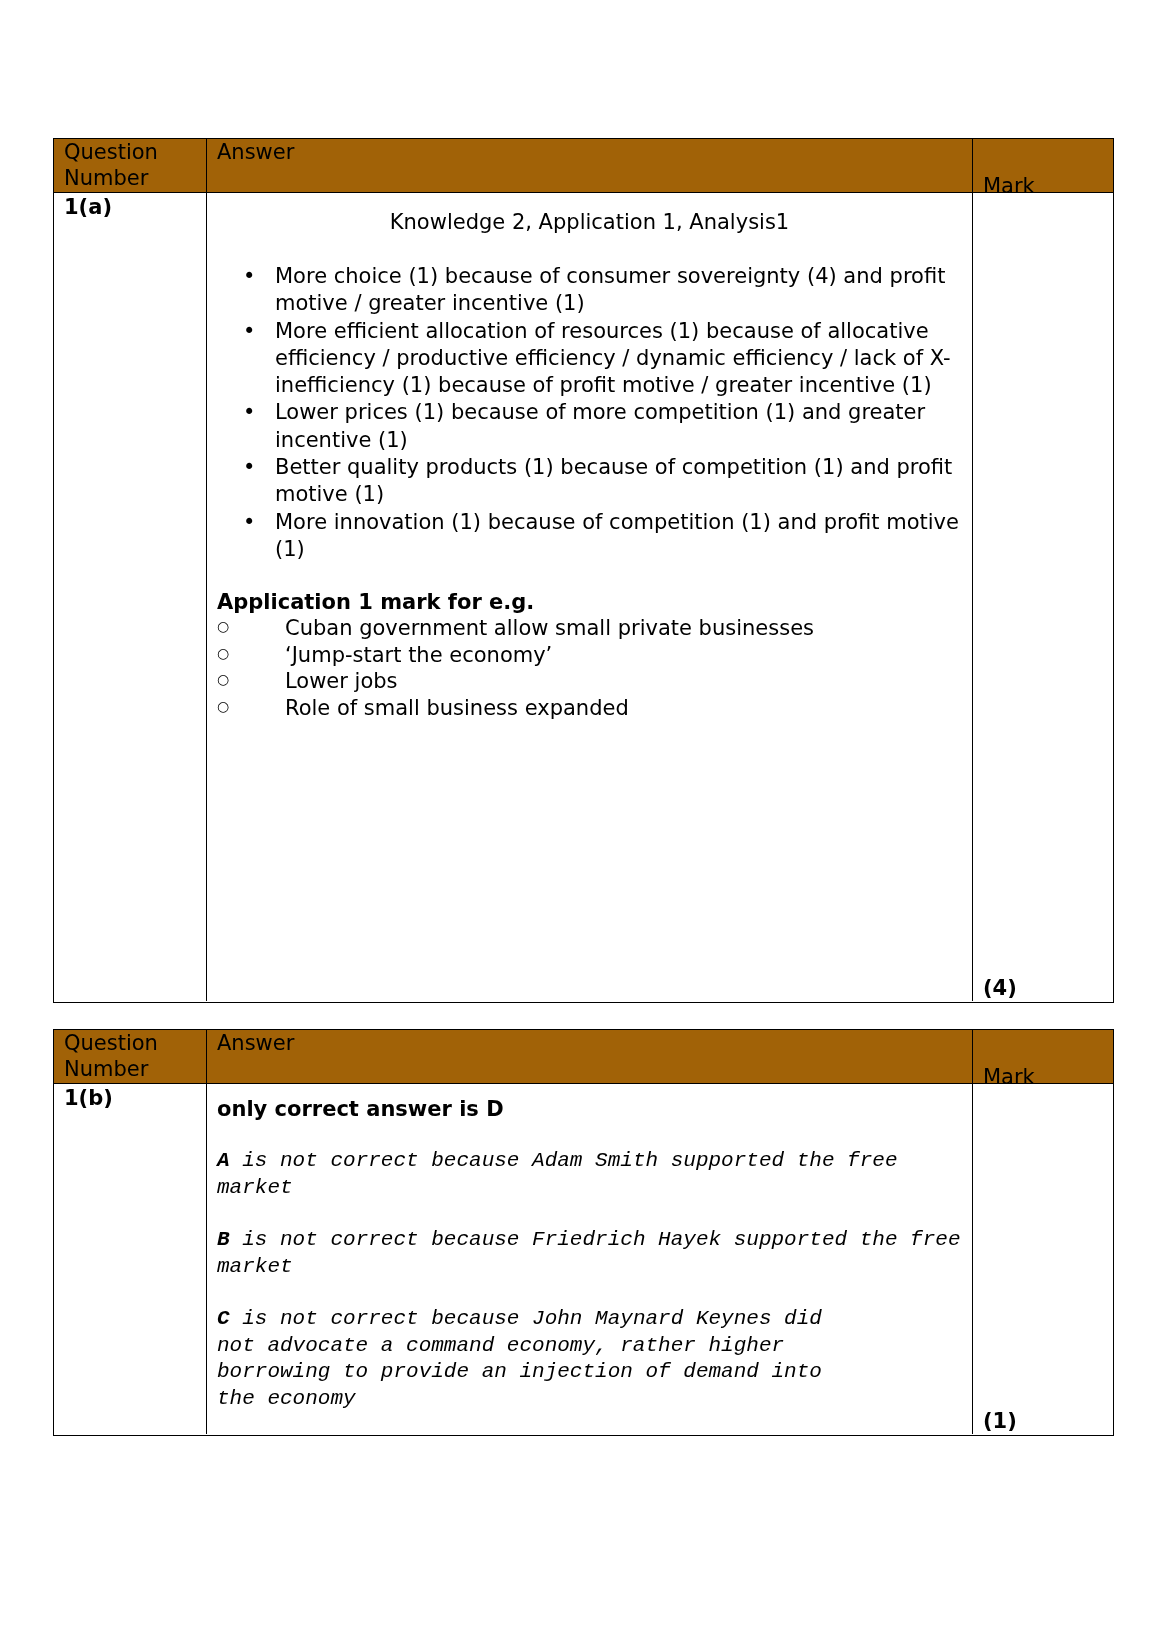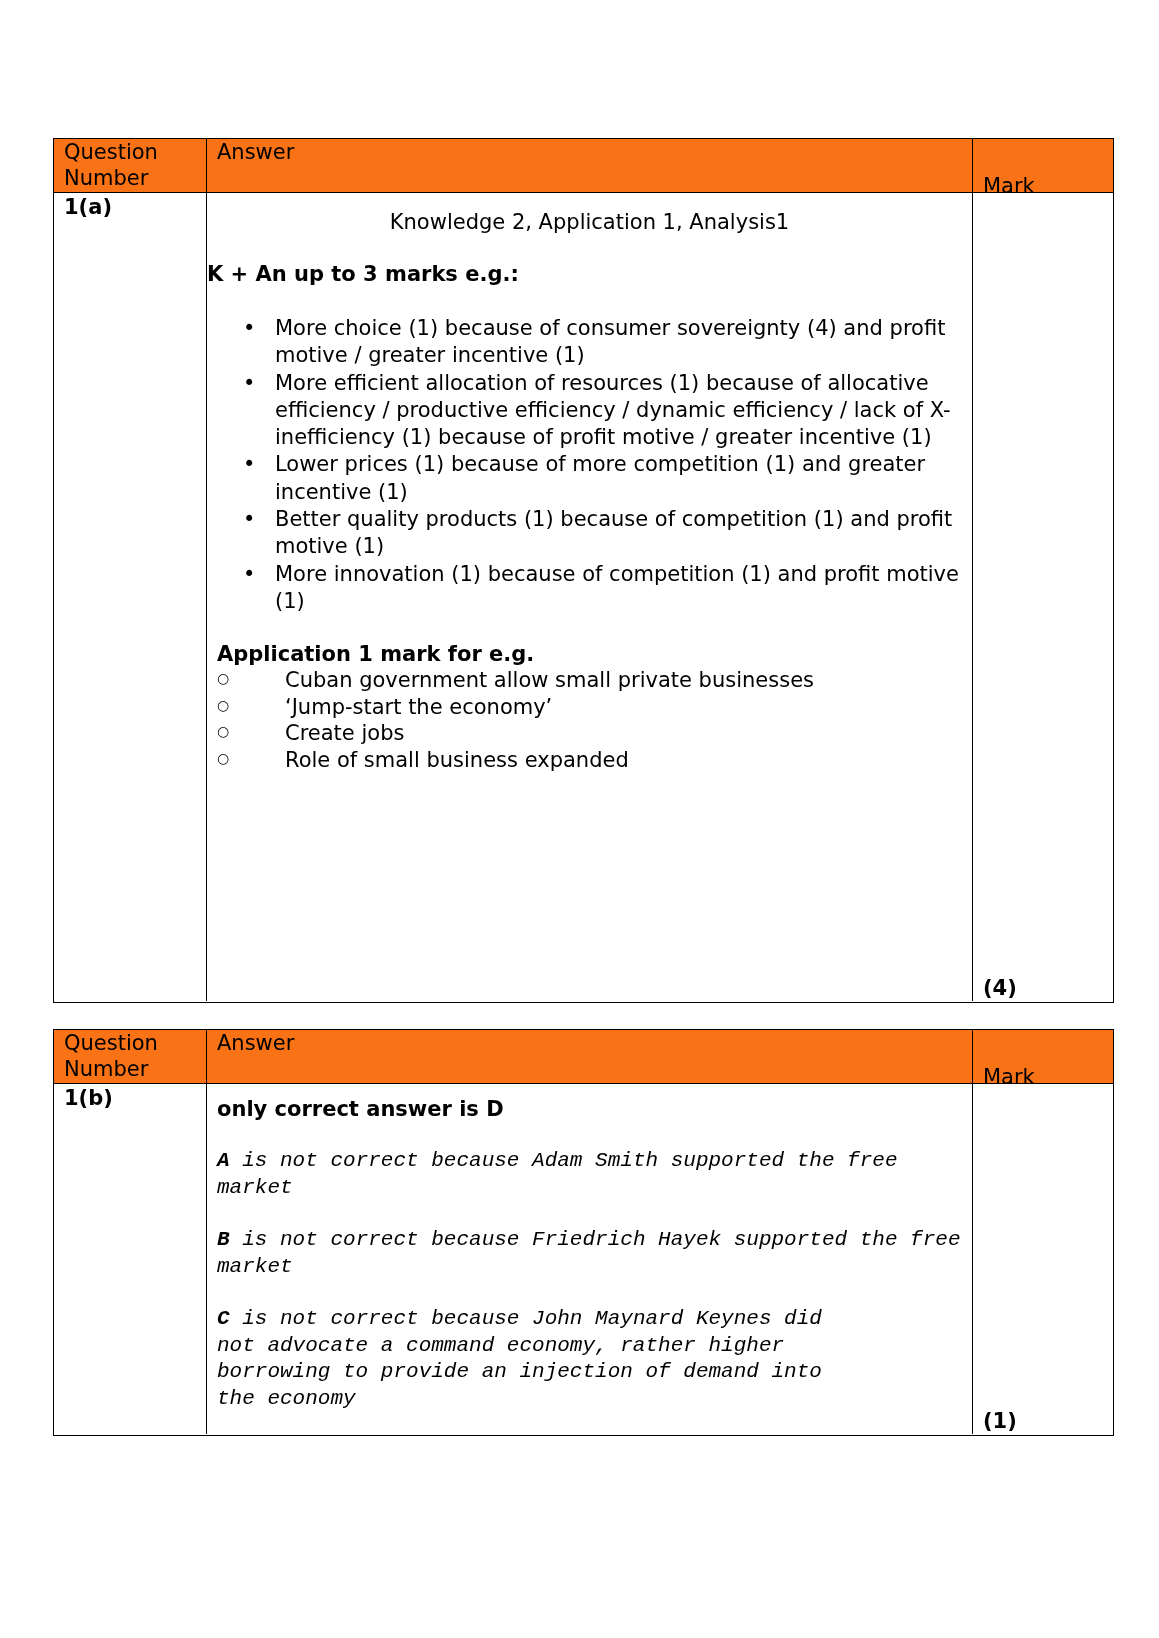--- a/index.html
+++ b/index.html
@@ -1,18 +1,18 @@
 <!DOCTYPE html>
 <html><head>
 <meta charset="utf-8">
 <style>
   html, body { margin: 0; padding: 0; background: #ffffff; }
   body { width: 1159px; height: 1638px; position: relative; font-family: "DejaVu Sans", sans-serif; color: #000; font-size: 21px; }
   .tbl { position: absolute; left: 53px; width: 1061px; border: 1.5px solid #000; box-sizing: border-box; }
-  .tbl .hdr { display: flex; background: #f97316; border-bottom: 1.5px solid #000; height: 54px; box-sizing: border-box; }
+  .tbl .hdr { display: flex; background: #a16207; border-bottom: 1.5px solid #000; height: 54px; box-sizing: border-box; }
   .tbl .row { display: flex; box-sizing: border-box; justify-content: center; }
   .c1 { width: 153px; border-right: 1.5px solid #000; box-sizing: border-box; padding: 0 10px; }
   .c2 { width: 766px; border-right: 1.5px solid #000; box-sizing: border-box; position: relative; }
   .c3 { flex: 1; box-sizing: border-box; padding: 0 10px; position: relative; margin-top: 34px; }
   .hdr .c1, .hdr .c2, .hdr .c3 { line-height: 26px; padding-top: 0px; }
   .hdr .c2 { padding-left: 10px; }
   .qnum { font-weight: bold; line-height: 26px; padding-top: 1px; }
   .center-title { text-align: center; font-weight: normal; line-height: 26px; padding-top: 16px; }
   .bold-line { font-weight: bold; line-height: 26px; }
   ul.bullets { margin: 0; padding: 0; list-style: none; }
@@ -35,33 +35,32 @@
       </div>
     <div class="c2">Answer</div>
     <div class="c3">Mark</div>
   </div>
   <div class="row" style="height:808px;">
     <div class="c1">
       <div class="qnum">1(a)</div>
     </div>
     <div class="c2">
       <div class="center-title">Knowledge 2, Application 1, Analysis1</div>
-      <div class="bold-line" style="margin-top:26px; padding-left:0;">K + An up to 3 marks e.g.:</div>
       <ul class="bullets" style="margin-top:28px;">
         <li><span class="bdot">•</span><span>More choice (1) because of consumer sovereignty (4) and profit motive / greater incentive (1)</span></li>
         <li><span class="bdot">•</span><span>More efficient allocation of resources (1) because of allocative efficiency / productive efficiency / dynamic efficiency / lack of X-inefficiency (1) because of profit motive / greater incentive (1)</span></li>
         <li><span class="bdot">•</span><span>Lower prices (1) because of more competition (1) and greater incentive (1)</span></li>
         <li><span class="bdot">•</span><span>Better quality products (1) because of competition (1) and profit motive (1)</span></li>
         <li><span class="bdot">•</span><span>More innovation (1) because of competition (1) and profit motive (1)</span></li>
       </ul>
       <div class="bold-line" style="margin-top:26px; padding-left:10px;">Application 1 mark for e.g.</div>
       <ul class="circles">
         <li><span class="cdot">○</span><span>Cuban government allow small private businesses</span></li>
         <li><span class="cdot">○</span><span>‘Jump-start the economy’</span></li>
-        <li><span class="cdot">○</span><span>Create jobs</span></li>
+        <li><span class="cdot">○</span><span>Lower jobs</span></li>
         <li><span class="cdot">○</span><span>Role of small business expanded</span></li>
       </ul>
     </div>
     <div class="c3">
       <div class="mark">(4)</div>
     </div>
   </div>
 </div>
 
 <div class="tbl" style="top:1029px; height:407px;">

